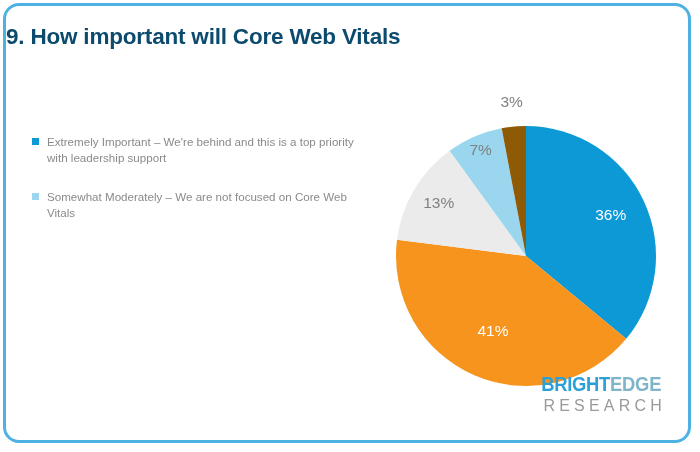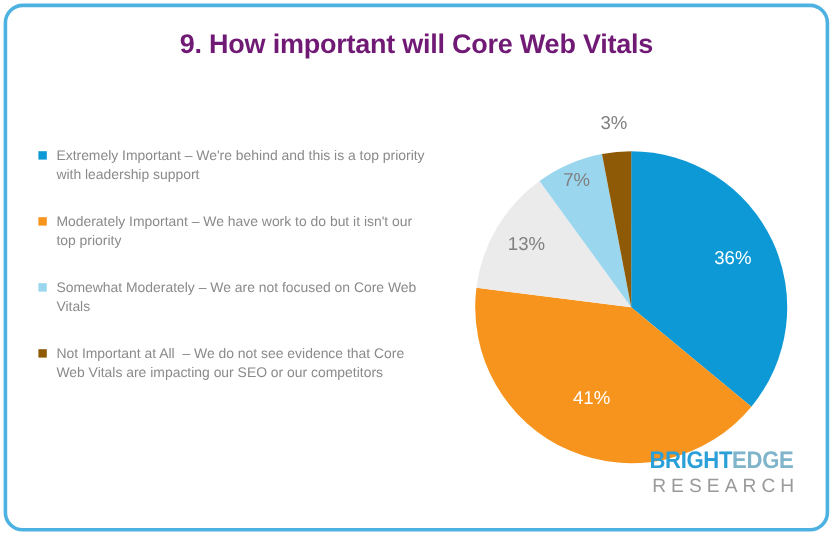--- a/index.html
+++ b/index.html
@@ -25,34 +25,34 @@
     border-radius: 16px;
     background: #ffffff;
   }
 
   
   #title {
     position: absolute;
     left: 0;
     top: 16px;
     width: 100%;
-    text-align: center;
+    text-align: left;
     font-size: 22.5px;
     font-weight: bold;
     line-height: 1.35;
-    color: #701a75;
+    color: #0c4a6e;
     letter-spacing: -0.2px;
   }
   #title .tline { display: block; }
 
   
   #legend {
     position: absolute;
     left: 26px;
-    top: 116px;
+    top: 128px;
     width: 322px;
   }
   .legend-item {
     position: relative;
     padding-left: 15px;
     margin-bottom: 22px;
     font-size: 11.6px;
     line-height: 1.42;
     color: #8a8a8a;
   }
@@ -118,35 +118,27 @@
     <span class="tline">9. How important will Core Web Vitals</span>
   </div>
 
   <div id="legend">
 
     <div class="legend-item">
       <span class="legend-swatch" style="background:#0d99d5"></span>
       <span class="legend-label">Extremely Important – We're behind and this is a top priority with leadership support</span>
     </div>
 
-    <div class="legend-item">
-      <span class="legend-swatch" style="background:#f7941e"></span>
-      <span class="legend-label">Moderately Important – We have work to do but it isn't our top priority</span>
-    </div>
 
 
     <div class="legend-item">
       <span class="legend-swatch" style="background:#9ad7ef"></span>
       <span class="legend-label">Somewhat Moderately – We are not focused on Core Web Vitals</span>
     </div>
 
-    <div class="legend-item">
-      <span class="legend-swatch" style="background:#8f5a06"></span>
-      <span class="legend-label">Not Important at All  – We do not see evidence that Core Web Vitals are impacting our SEO or our competitors</span>
-    </div>
 
   </div>
 
   <div id="pie-wrap">
     <svg id="pie-svg" width="275" height="290" viewBox="0 0 275 290">
       <g id="pie-slices">
           <path d="M 135 138 L 135.00 8.00 A 130 130 0 0 1 235.17 220.87 Z" fill="#0d99d5"></path>
           <path d="M 135 138 L 235.17 220.87 A 130 130 0 0 1 6.03 121.71 Z" fill="#f7941e"></path>
           <path d="M 135 138 L 6.03 121.71 A 130 130 0 0 1 58.59 32.83 Z" fill="#ebebeb"></path>
           <path d="M 135 138 L 58.59 32.83 A 130 130 0 0 1 110.64 10.30 Z" fill="#9ad7ef"></path>

